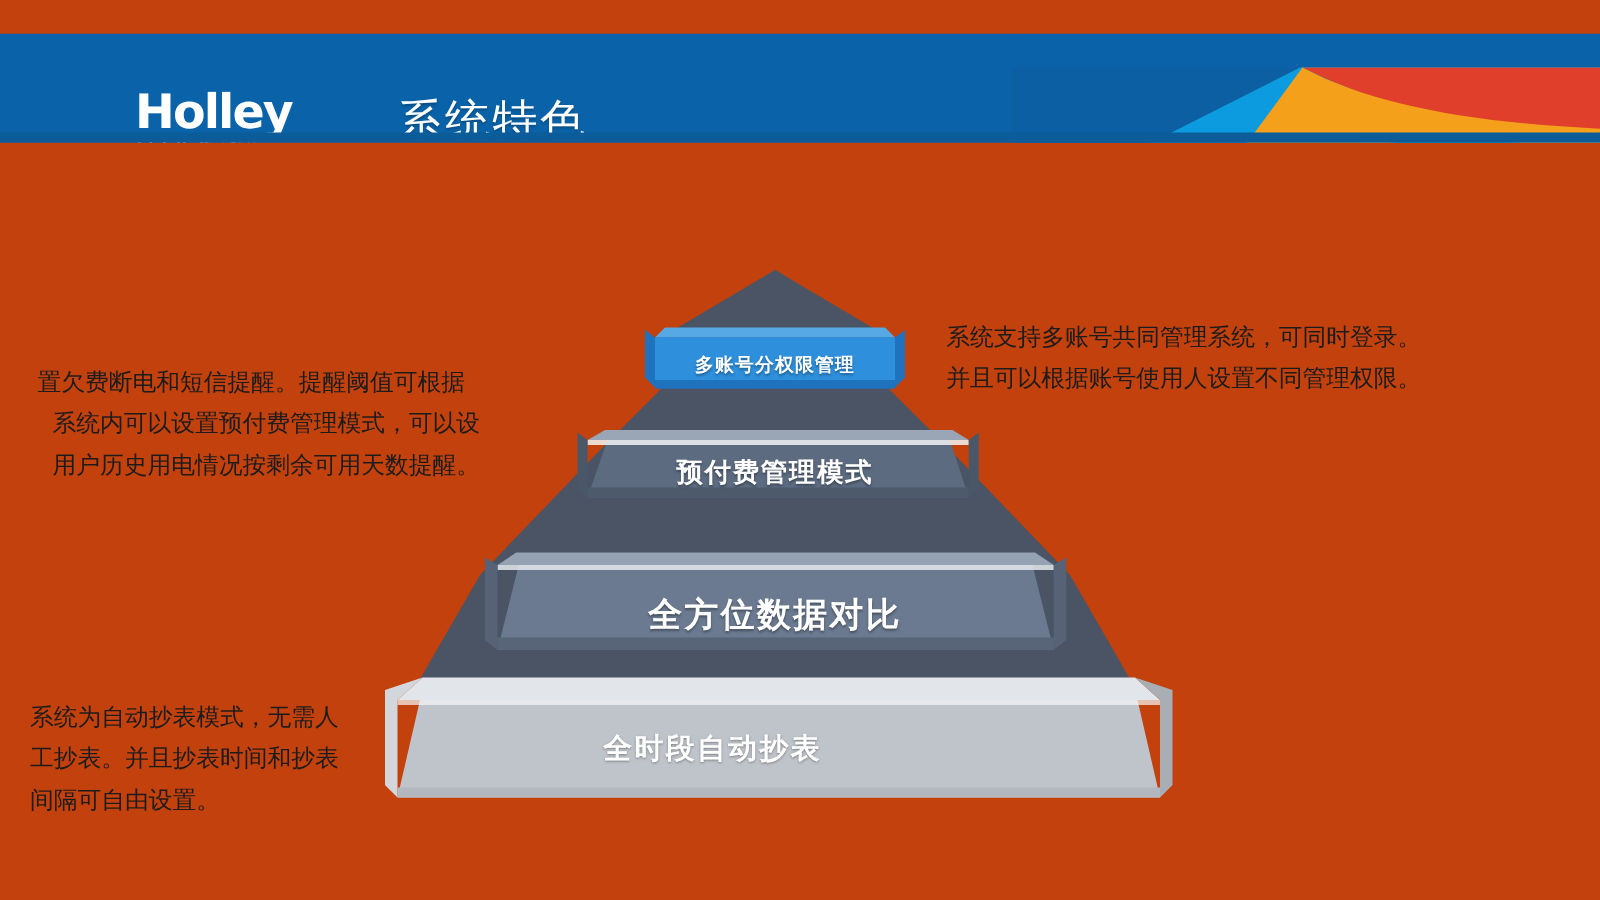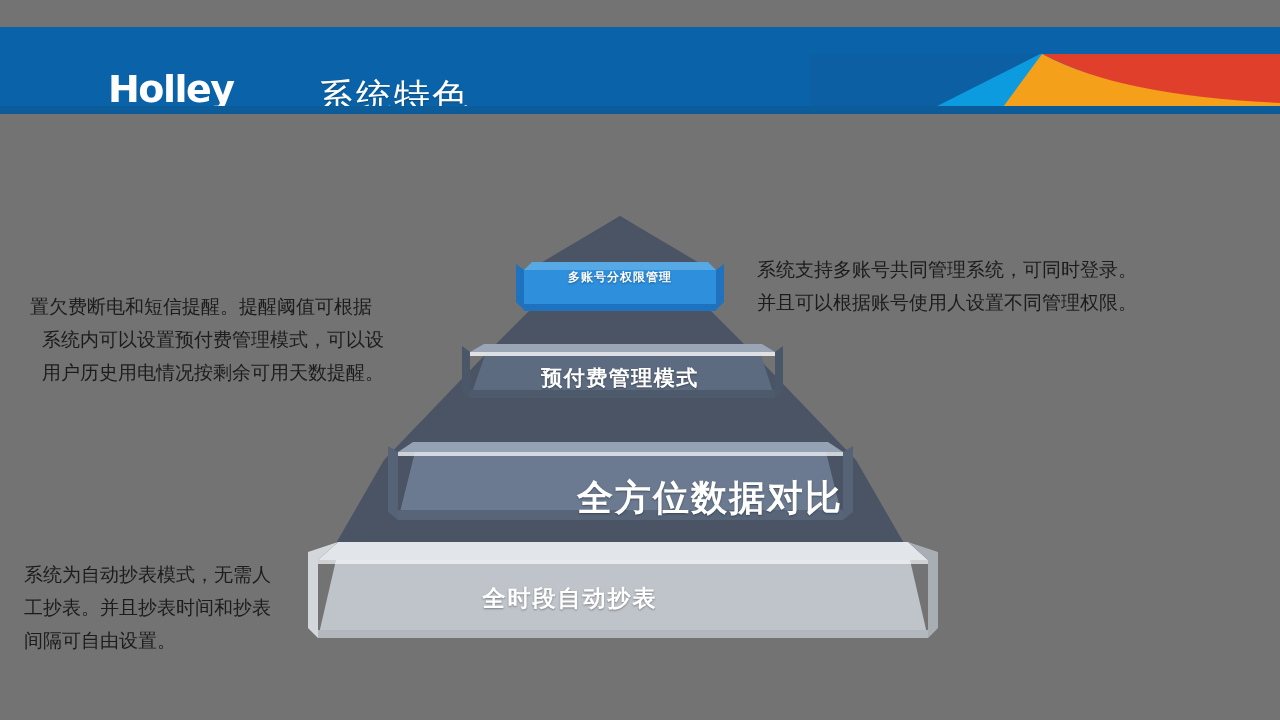--- a/index.html
+++ b/index.html
@@ -1,21 +1,21 @@
 <!DOCTYPE html>
 <html><head>
 <meta charset="utf-8">
 <style>
   html,body{margin:0;padding:0;}
   body{
     width:1280px;height:720px;overflow:hidden;background:#ffffff;
     font-family:"Liberation Sans","DejaVu Sans",sans-serif;
     position:relative;
   }
-  .slide{position:absolute;inset:0;width:1280px;height:720px;background:#737373;overflow:hidden;}
+  .slide{position:absolute;inset:0;width:1280px;height:720px;background:#c2410c;overflow:hidden;}
 
   
   .header{
     position:absolute;left:0;top:27px;width:1280px;height:87px;
     background:#0a63a8;overflow:hidden;
   }
   .header-underline{
     position:absolute;left:0;top:106px;width:1280px;height:8px;background:#0b5c99;
   }
   .swoosh{position:absolute;right:0;top:0;width:470px;height:114px;overflow:hidden;}
@@ -49,23 +49,23 @@
 
   
   .pyramid{position:absolute;left:0;top:0;width:1280px;height:720px;pointer-events:none;}
   .pyramid svg{display:block;}
 
   .blk-label{
     position:absolute;color:#ffffff;font-weight:bold;text-align:center;
     text-shadow:0 1px 2px rgba(0,0,0,.35);
     white-space:nowrap;
   }
-  #lbl-l1{left:527px;top:269px;width:186px;font-size:12px;letter-spacing:1px;}
+  #lbl-l1{left:527px;top:283px;width:186px;font-size:15px;letter-spacing:1px;}
   #lbl-l2{left:465px;top:364px;width:310px;font-size:21px;letter-spacing:1.5px;}
-  #lbl-l3{left:397px;top:474px;width:446px;font-size:36px;letter-spacing:2px;text-align:right;}
+  #lbl-l3{left:397px;top:474px;width:446px;font-size:27px;letter-spacing:2px;}
   #lbl-l4{left:318px;top:583px;width:504px;font-size:23px;letter-spacing:2px;}
 
   
   .callout{
     position:absolute;color:#1c1c1c;font-size:19px;line-height:33px;
     font-family:"Liberation Sans","DejaVu Sans",sans-serif;
   }
   .callout p{margin:0;white-space:nowrap;}
   #callout-tl{left:30px;top:290px;text-align:left;}
   #callout-tl p:nth-child(2),#callout-tl p:nth-child(3){padding-left:12px;}

